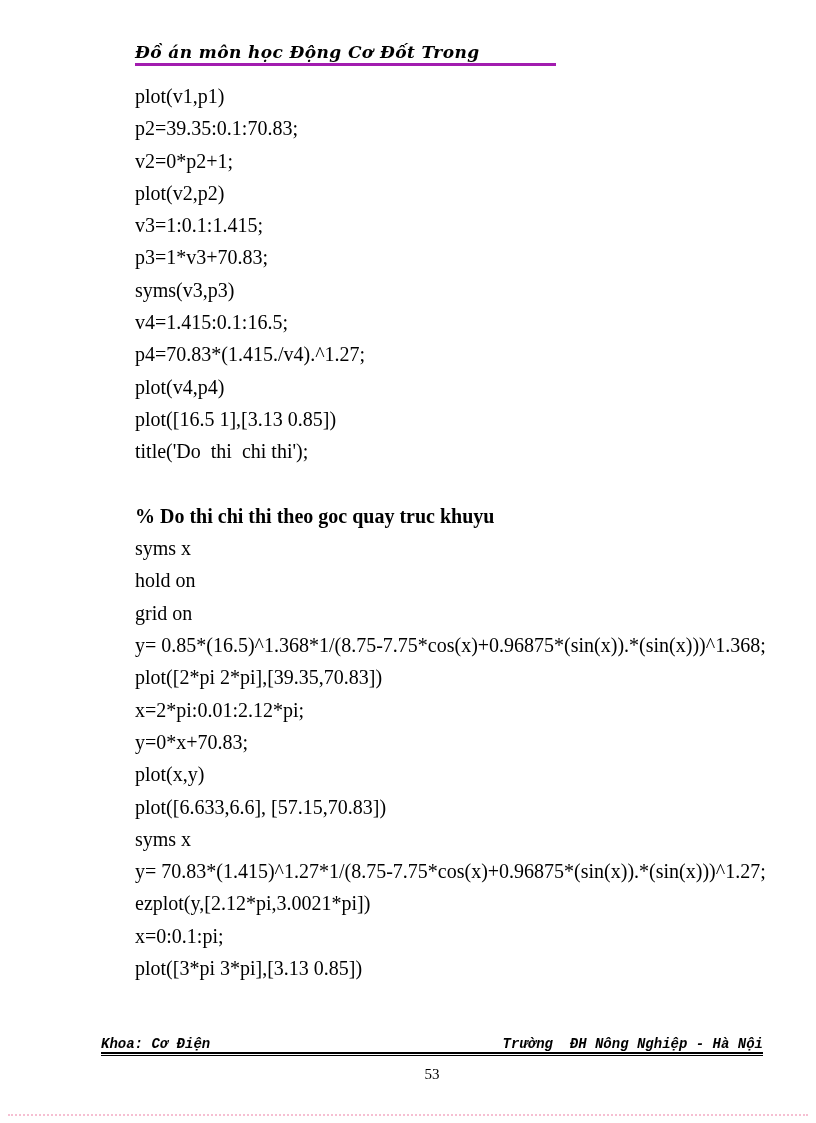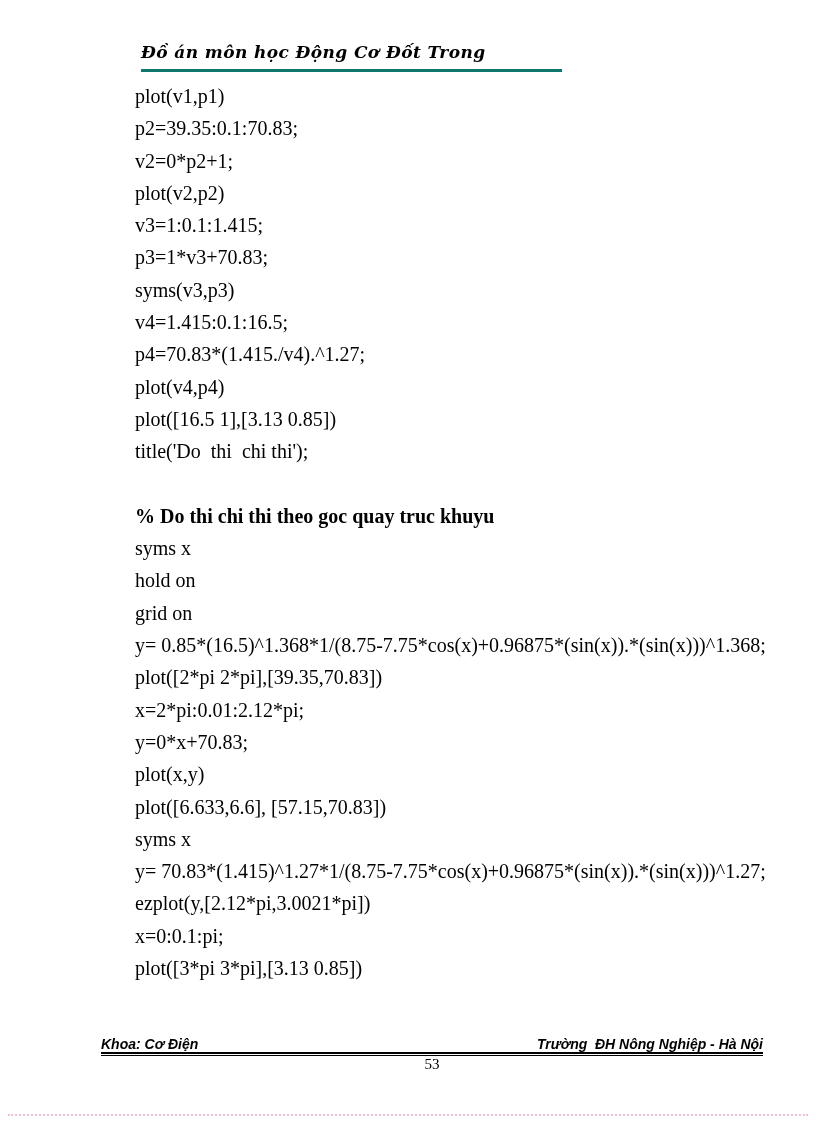--- a/index.html
+++ b/index.html
@@ -15,23 +15,22 @@
     color: #000000;
     overflow: hidden;
   }
 
   
   .page-header {
     position: absolute;
     left: 135px;
     top: 42px;
     width: 421px;
-    border-bottom: 3px solid #0f766e;
-    padding-bottom: 7px;
-    margin-left: 6px;
+    border-bottom: 3px solid #a21caf;
+    padding-bottom: 1px;
   }
   .header-title {
     display: inline-block;
     font-family: "DejaVu Serif", serif;
     font-style: italic;
     font-weight: bold;
     font-size: 17px;
     letter-spacing: 0.4px;
     line-height: 20px;
     white-space: pre;
@@ -62,36 +61,36 @@
     position: absolute;
     left: 101px;
     top: 1036px;
     width: 662px;
   }
   .footer-row {
     display: flex;
     justify-content: space-between;
     align-items: flex-start;
     border-bottom: 2px solid #000000;
-    font-family: Liberation Sans, sans-serif;
+    font-family: Liberation Mono, monospace;
     font-style: italic;
     font-weight: bold;
     font-size: 14px;
     line-height: 16px;
     white-space: pre;
   }
   .footer-rule-thin {
     height: 1px;
     background: #000000;
     margin-top: 1px;
   }
   .page-number {
     text-align: center;
     font-size: 15px;
-    margin-top: 0;
+    margin-top: 10px;
     font-family: "Liberation Serif", serif;
   }
 
   
   .page-break-separator {
     position: absolute;
     left: 8px;
     width: 800px;
     top: 1114px;
     border-top: 2px dotted #f6bfd2;

